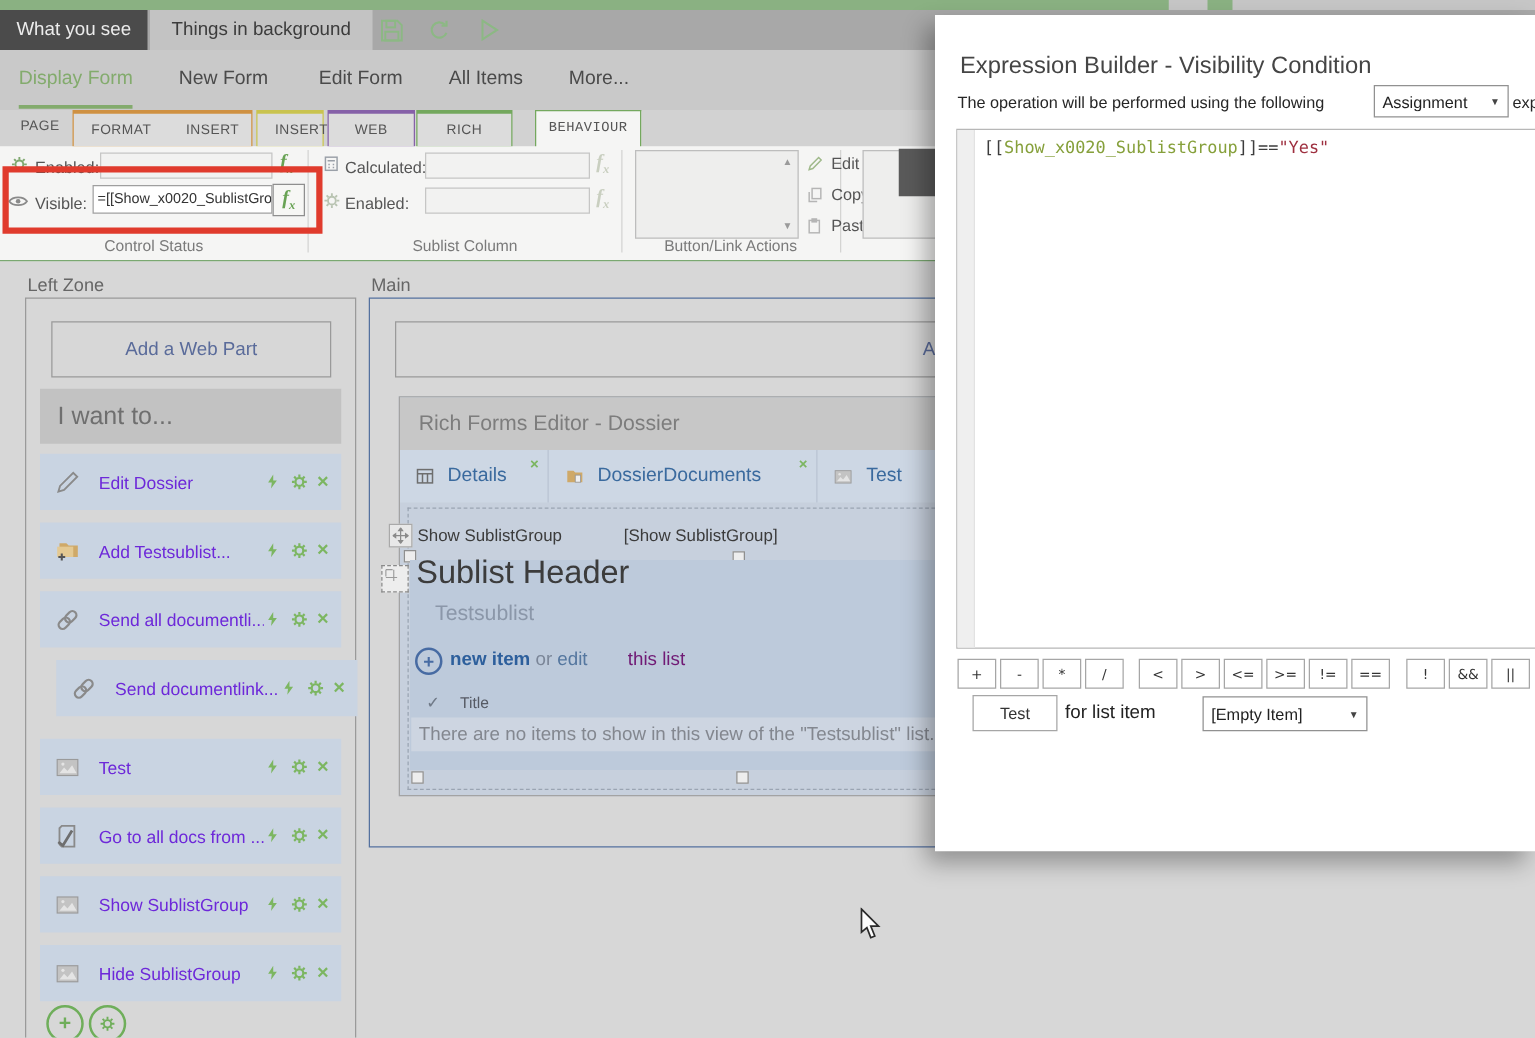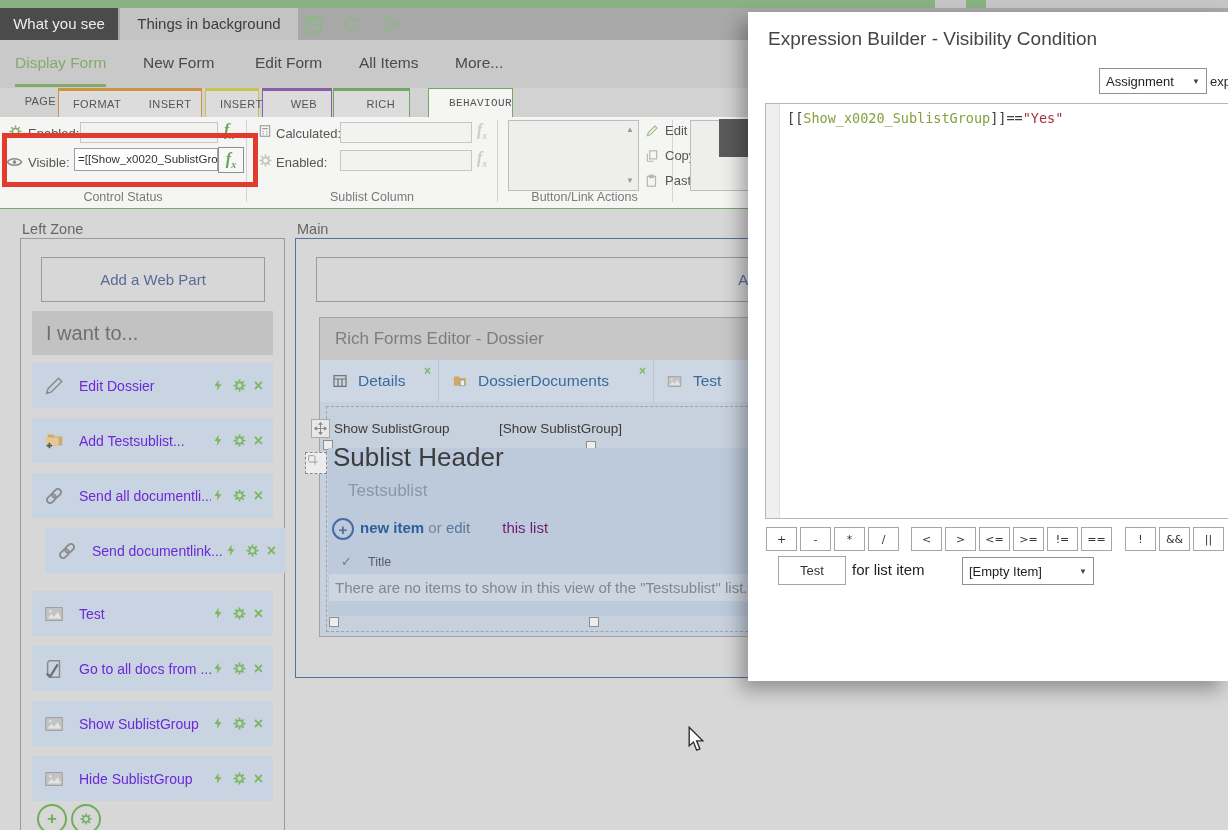--- a/index.html
+++ b/index.html
@@ -20,21 +20,21 @@
   .tb-tab-idle{left:120px;top:0;width:178px;background:#c3c3c3;color:#3c3c3c;}
   .tb-icon{top:4px;width:26px;height:24px;display:flex;align-items:center;justify-content:center;}
 
   
   .formtabs{left:0;top:40px;width:1228px;height:48px;background:#c9c9c9;}
   .ftab{top:0;height:44px;line-height:46px;font-size:15.5px;color:#4a4a4a;}
   .ftab-active{color:#83ab6d;border-bottom:3px solid #83ab6d;}
 
   
   .ribtabs{left:0;top:88px;width:1228px;height:29px;background:#d2d2d2;}
-  .rtab{font-size:11px;color:#555;letter-spacing:.4px;line-height:26px;text-align:right;}
+  .rtab{font-size:11px;color:#555;letter-spacing:.4px;line-height:26px;text-align:center;}
   .rbox{top:0;height:26px;background:#dcdcdc;display:flex;}
   .rbox span{padding:0 14px;}
   .rbox-orange{border:1px solid #cf9142;border-top:3px solid #cf9142;}
   .rbox-yellow{border:1px solid #c9c34f;border-top:3px solid #c9c34f;}
   .rbox-purple{border:1px solid #8661a8;border-top:3px solid #8661a8;}
   .rbox-green{border:1px solid #74a85e;border-top:3px solid #74a85e;}
   .rtab-selected{top:0;height:29px;background:#f5f5f4;border:1px solid #74a85e;border-bottom:none;line-height:28px;}
 
   
   .ribbon{left:0;top:117px;width:1228px;height:91px;background:#f5f5f4;border-bottom:1px solid #7aa871;}
@@ -527,22 +527,23 @@
       <span class="abs nosel" style="left:48px;top:237px;font-size:12.5px;color:#565a64;">Title</span>
 
       <div class="abs empty-strip" style="left:9px;top:256px;right:9px;height:27px;">There are no items to show in this view of the "Testsublist" list.</div>
 
       <div class="abs handle" style="left:9px;top:299px;"></div>
       <div class="abs handle" style="left:269px;top:299px;"></div>
     </div>
   </div>
 
   <div class="abs dialog">
-    <div class="abs dlg-title nosel" style="left:20px;top:16px;">Expression Builder - Visibility Condition</div>
-
+    <div class="abs dlg-title nosel" style="left:20px;top:30px;">Expression Builder - Visibility Condition</div>
+
+    <span class="abs dlg-desc nosel" style="left:18px;top:62px;">The operation will be performed using the following</span>
     <div class="abs dlg-select" style="left:351px;top:56px;width:106px;height:24px;">
       <span class="val">Assignment</span>
       <span class="car">▼</span>
     </div>
     <span class="abs dlg-desc nosel" style="left:462px;top:62px;">exp</span>
 
     <div class="abs code-editor" style="left:17px;top:91px;width:470px;height:414px;">
       <div class="code-gutter"></div>
       <div class="abs code-line" style="left:21px;top:6px;"><span>[[</span><span class="tok-id">Show_x0020_SublistGroup</span><span>]]==</span><span class="tok-str">"Yes"</span></div>
     </div>

